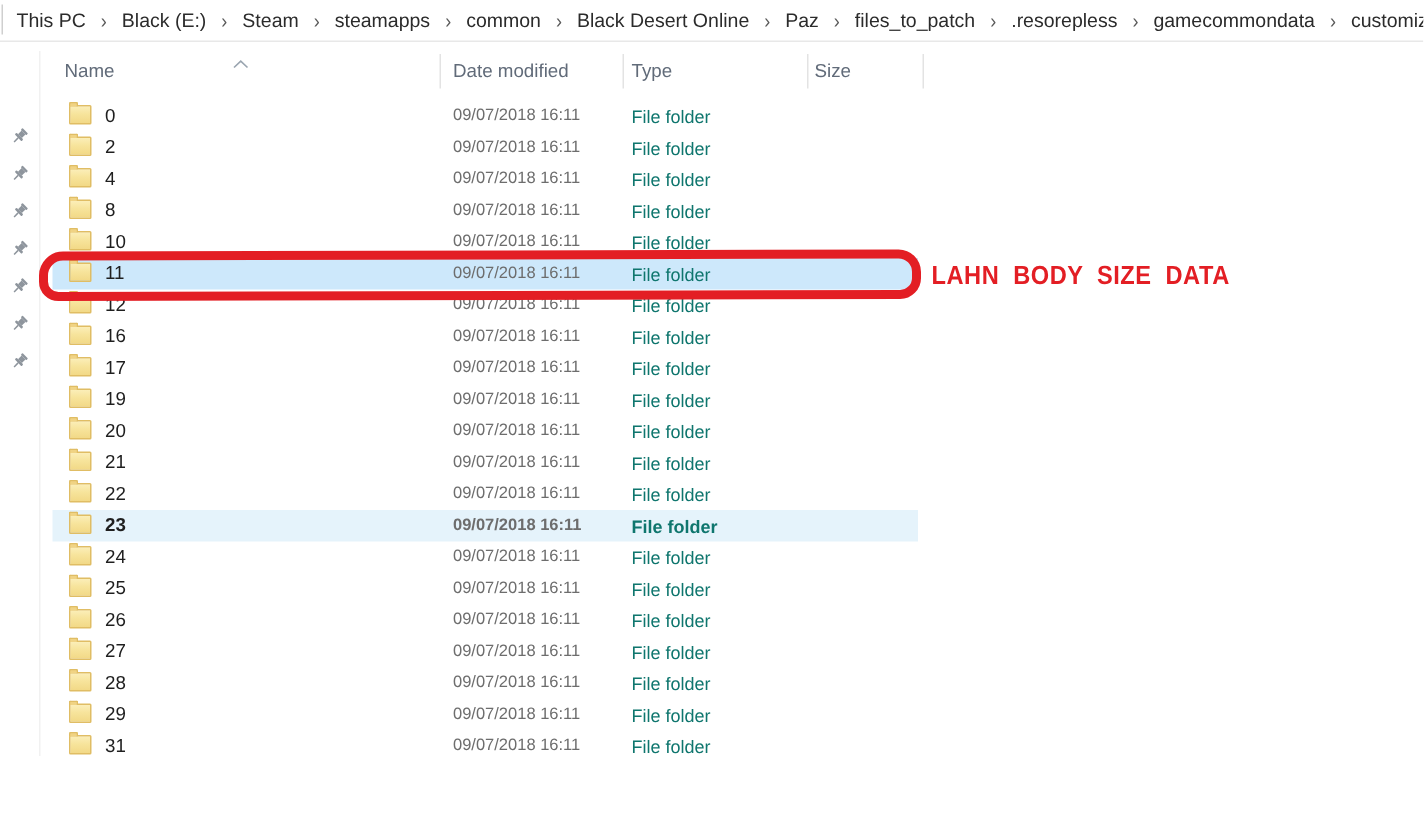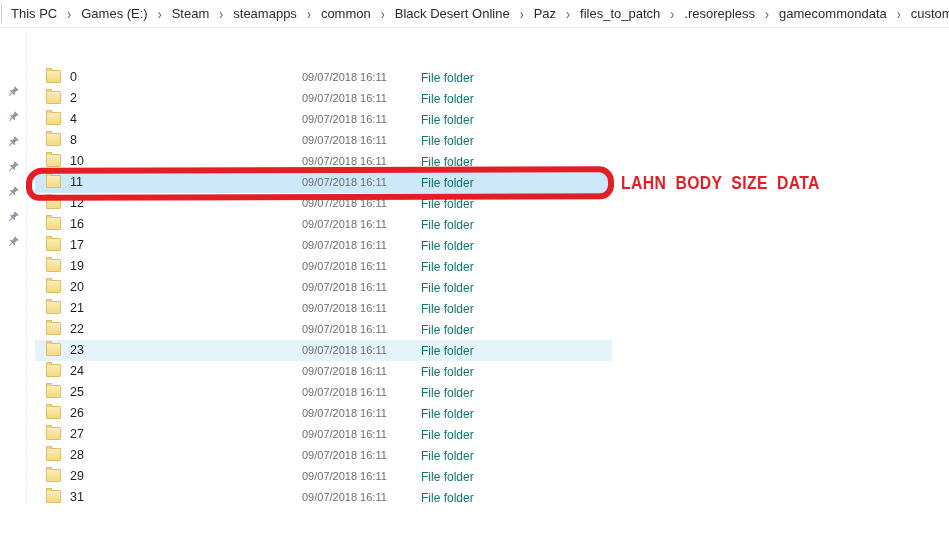--- a/index.html
+++ b/index.html
@@ -23,21 +23,21 @@
   .pin{position:absolute;left:7px;width:12px;height:12px;}
   
   .list-header{position:absolute;left:0;top:32px;width:949px;height:30px;}
   .col-h{position:absolute;top:8px;font-size:12.5px;color:#616b79;cursor:default;}
   .col-sep{position:absolute;top:4px;width:1px;height:23px;background:#e3e3e3;}
   .sort-chev{position:absolute;left:155px;top:1px;}
   
   .rows{position:absolute;left:35px;top:67px;width:577px;}
   .file-row{position:relative;height:21px;}
   .file-row.sel{background:#cde8fb;}
-  .file-row.hov{background:#e5f3fb;}
+  .file-row.hov{background:#e5f3fb;font-weight:bold;}
   .folder-icon{
     position:absolute;left:11px;top:3px;width:15px;height:13px;box-sizing:border-box;
     background:linear-gradient(180deg,#fbeeb8 0%,#f7e49c 45%,#f2d987 100%);
     border:1px solid #e0bd64;border-radius:1px;
   }
   .folder-icon::before{
     content:"";position:absolute;left:-1px;top:-3px;width:6px;height:3px;box-sizing:border-box;
     background:#f0d384;border:1px solid #e0bd64;border-bottom:none;border-radius:1px 1px 0 0;
   }
   .cell{position:absolute;top:3px;font-size:12.5px;white-space:nowrap;cursor:default;}
@@ -59,21 +59,21 @@
 </head>
 <body>
 
 <div class="screen">
 
   <div class="addr-edge"></div>
 
   <div class="breadcrumb-bar">
       <span class="crumb">This PC</span>
       <span class="crumb-sep">›</span>
-      <span class="crumb">Games (E:)</span>
+      <span class="crumb">Black (E:)</span>
       <span class="crumb-sep">›</span>
       <span class="crumb">Steam</span>
       <span class="crumb-sep">›</span>
       <span class="crumb">steamapps</span>
       <span class="crumb-sep">›</span>
       <span class="crumb">common</span>
       <span class="crumb-sep">›</span>
       <span class="crumb">Black Desert Online</span>
       <span class="crumb-sep">›</span>
       <span class="crumb">Paz</span>
@@ -140,20 +140,35 @@
       <div class="pin" style="top: 234px;"><svg width="12" height="12" viewBox="0 0 12 12">
           <g transform="rotate(45 6 6)" fill="#8e959d">
             <rect x="3.4" y="0.6" width="5.2" height="1.6" rx="0.5"></rect>
             <rect x="4.2" y="2.2" width="3.6" height="3.4"></rect>
             <rect x="2.8" y="5.6" width="6.4" height="1.7" rx="0.6"></rect>
             <rect x="5.5" y="7.3" width="1" height="3.8"></rect>
           </g>
         </svg></div>
     </div>
 
+  <div class="list-header">
+    <div class="sort-chev">
+      <svg width="11" height="6" viewBox="0 0 11 6">
+          <path d="M1 5 L5.5 0.8 L10 5" fill="none" stroke="#9aa5b0" stroke-width="1.1"></path>
+        </svg>
+    </div>
+    <div class="col-h" style="left:43px">Name</div>
+    <div class="col-h" style="left:302px">Date modified</div>
+    <div class="col-h" style="left:421px">Type</div>
+    <div class="col-h" style="left:543px">Size</div>
+    <div class="col-sep" style="left:293px"></div>
+    <div class="col-sep" style="left:415px"></div>
+    <div class="col-sep" style="left:538px"></div>
+    <div class="col-sep" style="left:615px"></div>
+  </div>
 
   <div class="rows">
       <div class="file-row">
         <div class="folder-icon"></div>
         <span class="cell name">0</span>
         <span class="cell date">09/07/2018 16:11</span>
         <span class="cell type">File folder</span>
       </div>
       <div class="file-row">
         <div class="folder-icon"></div>

